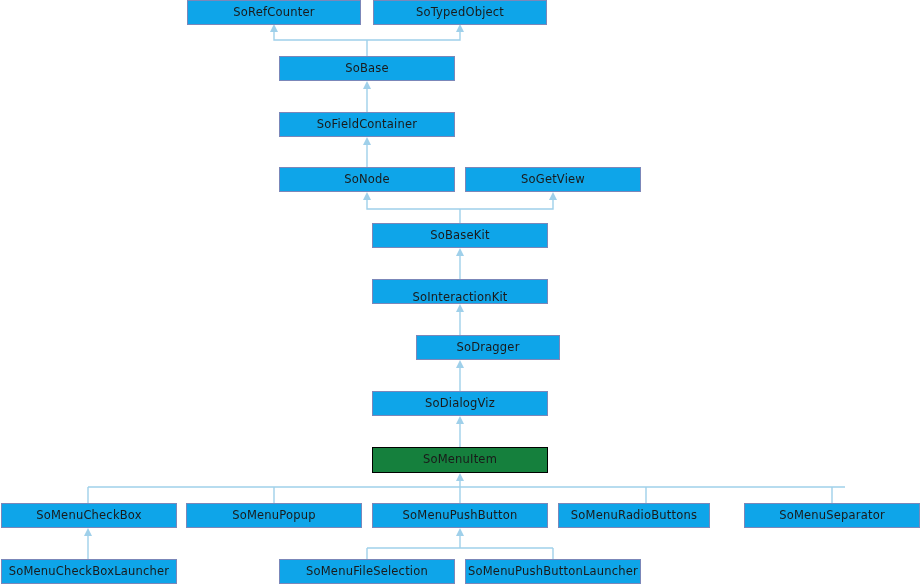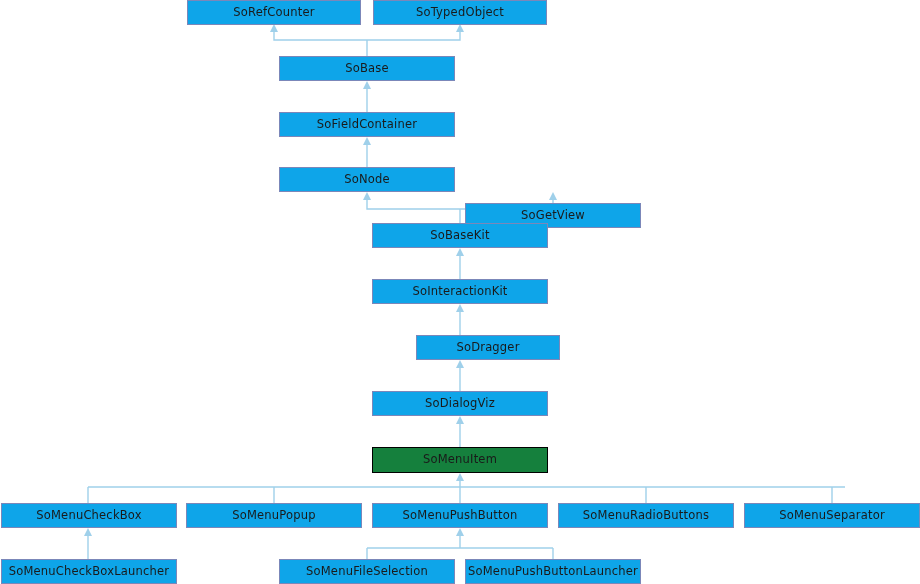--- a/index.html
+++ b/index.html
@@ -123,29 +123,29 @@
   </div>
 
   <div class="node" style="left:279px; top:112px; width:176px; height:25px;">
     <span class="label">SoFieldContainer</span>
   </div>
 
   <div class="node" style="left:279px; top:167px; width:176px; height:25px;">
     <span class="label">SoNode</span>
   </div>
 
-  <div class="node" style="left:465px; top:167px; width:176px; height:25px;margin-top:36px;">
+  <div class="node" style="left:465px; top:167px; width:176px; height:25px;">
     <span class="label">SoGetView</span>
   </div>
 
   <div class="node" style="left:372px; top:223px; width:176px; height:25px;">
     <span class="label">SoBaseKit</span>
   </div>
 
-  <div class="node" style="left:372px; top:279px; width:176px; height:25px;">
+  <div class="node" style="left:372px; top:279px; width:176px; height:25px;align-items:flex-end;">
     <span class="label">SoInteractionKit</span>
   </div>
 
   <div class="node" style="left:372px; top:335px; width:144px; height:25px;margin-left:44px;">
     <span class="label">SoDragger</span>
   </div>
 
   <div class="node" style="left:372px; top:391px; width:176px; height:25px;">
     <span class="label">SoDialogViz</span>
   </div>
@@ -159,21 +159,21 @@
   </div>
 
   <div class="node" style="left:1px; top:503px; width:176px; height:25px;">
     <span class="label">SoMenuCheckBox</span>
   </div>
 
   <div class="node" style="left:372px; top:503px; width:176px; height:25px;">
     <span class="label">SoMenuPushButton</span>
   </div>
 
-  <div class="node" style="left:558px; top:503px; width:176px; height:25px;text-align:center;">
+  <div class="node" style="left:558px; top:503px; width:152px; height:25px;text-align:center;">
     <span class="label">SoMenuRadioButtons</span>
   </div>
 
   <div class="node" style="left:744px; top:503px; width:176px; height:25px;">
     <span class="label">SoMenuSeparator</span>
   </div>
 
   <div class="node" style="left:1px; top:559px; width:176px; height:25px;">
     <span class="label">SoMenuCheckBoxLauncher</span>
   </div>

